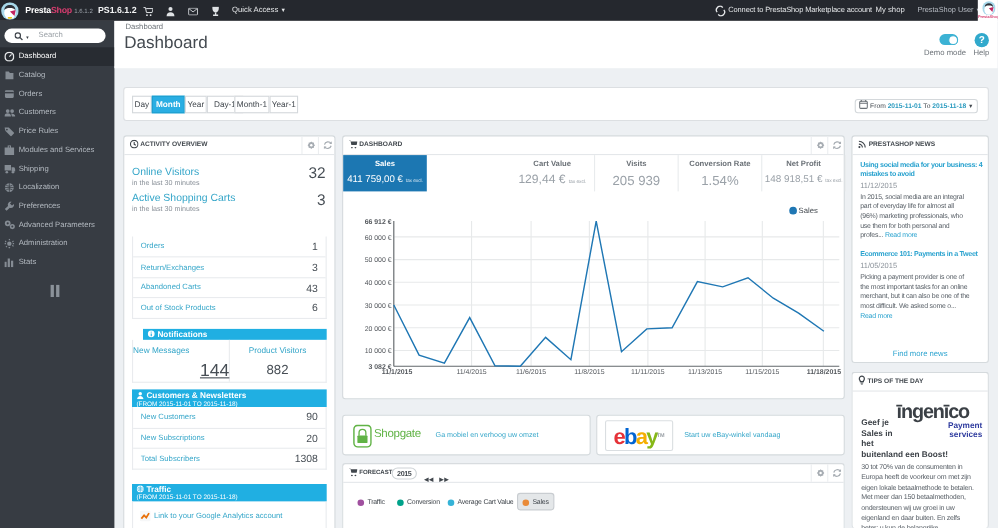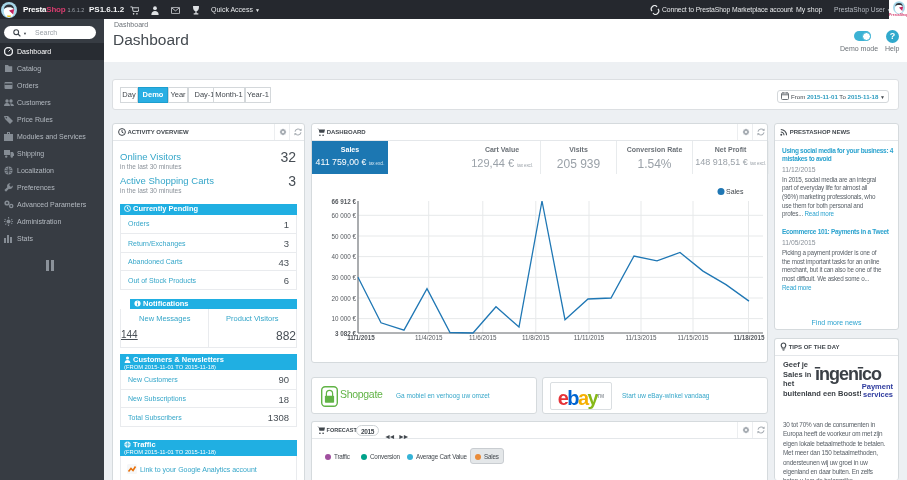--- a/index.html
+++ b/index.html
@@ -195,21 +195,21 @@
   <div id="demo-toggle">
       <i></i>
     </div>
   <div id="demo-lbl">Demo mode</div>
   <div id="help-circ">?</div>
   <div id="help-lbl">Help</div>
 </div>
 
 <div id="toolbar">
   <div class="tbtn" style="left:7px; width:18px;">Day</div>
-  <div class="tbtn on" style="left:25px; width:30px;">Demo</div>
+  <div class="tbtn on" style="left:25px; width:30px;">Month</div>
   <div class="tbtn" style="left:55px; width:20px;">Year</div>
   <div class="tbtn" style="left:75px; width:33px;">Day-1</div>
   <div class="tbtn" style="left:100px; width:32px;">Month-1</div>
   <div class="tbtn" style="left:132px; width:26px;">Year-1</div>
   <div id="daterange"><svg width="8" height="8" viewBox="0 0 8 8" style="vertical-align:-1px;">
         <rect x="0.5" y="1" width="7" height="6.5" rx="1" fill="none" stroke="#6b7177"></rect>
         <path d="M0.5 2.8h7" stroke="#6b7177"></path>
         <path d="M2 0v1.6M6 0v1.6" stroke="#6b7177"></path>
       </svg> From <b>2015-11-01</b> To <b>2015-11-18</b> <span style="font-size:5px;">▼</span></div>
 </div>
@@ -239,24 +239,20 @@
         </div>
     </div>
   </div>
   <div class="abs bigblue" style="left:7px; top:27px;">Online Visitors</div>
   <div class="abs" style="right:8px; top:25px; font-size:14px; color:#474e55;">32</div>
   <div class="abs subgray" style="left:7px; top:39px;">in the last 30 minutes</div>
   <div class="abs bigblue" style="left:7px; top:51px;">Active Shopping Carts</div>
   <div class="abs" style="right:8px; top:49px; font-size:14px; color:#474e55;">3</div>
   <div class="abs subgray" style="left:7px; top:63px;">in the last 30 minutes</div>
 
-  <div class="bluebar" style="top:80px; height:10.5px; line-height:10.5px;"><svg width="7" height="7" viewBox="0 0 8 8" style="vertical-align:-1px;margin-left:4px;">
-        <circle cx="4" cy="4" r="3.4" fill="none" stroke="#fff" stroke-width="1"></circle>
-        <path d="M4 2v2.2L5.5 5" stroke="#fff" fill="none"></path>
-      </svg> Currently Pending</div>
   <div class="ltable" style="top:90.5px;">
     <div class="lrow">
         <span class="lk">Orders</span>
         <span class="vl">1</span>
       </div>
     <div class="lrow">
         <span class="lk">Return/Exchanges</span>
         <span class="vl">3</span>
       </div>
     <div class="lrow">
@@ -268,38 +264,38 @@
         <span class="vl">6</span>
       </div>
   </div>
 
   <div class="bluebar" style="top:174.5px; height:10.5px; line-height:10.5px;margin-left:10px;"><svg width="7" height="7" viewBox="0 0 8 8" style="vertical-align:-1px;margin-left:4px;">
         <circle cx="4" cy="4" r="3.5" fill="#fff"></circle>
         <path d="M4 1.7v1M4 3.6v2.8" stroke="#20afe2" stroke-width="1.2"></path>
       </svg> Notifications</div>
   <div class="ltable" style="top:185px; height:39px;">
     <div class="abs" style="left:0; top:0; width:50%; height:100%; border-right:1px solid #e9ebee;"></div>
-    <div class="abs" style="left:0; top:5px; width:50%; text-align:center; font-size:7.5px; color:#35a6c9;">New Messages</div>
-    <div class="abs" style="left:0; top:20px; width:50%; text-align:left; font-size:10px; color:#474e55;text-decoration:underline;">144</div>
+    <div class="abs" style="left:0; top:5px; width:50%; text-align:left; font-size:7.5px; color:#35a6c9;">New Messages</div>
+    <div class="abs" style="left:0; top:20px; width:50%; text-align:right; font-size:16px; color:#474e55;text-decoration:underline;">144</div>
     <div class="abs" style="left:50%; top:5px; width:50%; text-align:center; font-size:7.5px; color:#35a6c9;">Product Visitors</div>
-    <div class="abs" style="left:50%; top:20px; width:50%; text-align:right; font-size:12px; color:#474e55;">882</div>
+    <div class="abs" style="left:50%; top:20px; width:50%; text-align:center; font-size:12px; color:#474e55;">882</div>
   </div>
 
   <div class="bluebar" style="top:230px; height:16px; padding-top:1.5px; line-height:7px;"><svg width="7" height="7" viewBox="0 0 9 9" style="vertical-align:-1px;margin-left:4px;">
         <circle cx="4.5" cy="2.5" r="2" fill="#fff"></circle>
         <path fill="#fff" d="M.8 9c0-2.6 1.7-4 3.7-4s3.7 1.4 3.7 4z"></path>
       </svg> Customers &amp; Newsletters<br><span style="font-weight:normal; font-size:5.8px; margin-left:4px;">(FROM 2015-11-01 TO 2015-11-18)</span></div>
   <div class="ltable" style="top:246px;">
     <div class="lrow">
         <span class="lk">New Customers</span>
         <span class="vl">90</span>
       </div>
     <div class="lrow">
         <span class="lk">New Subscriptions</span>
-        <span class="vl">18</span>
+        <span class="vl">20</span>
       </div>
     <div class="lrow">
         <span class="lk">Total Subscribers</span>
         <span class="vl">1308</span>
       </div>
   </div>
 
   <div class="bluebar" style="top:315.5px; height:16px; padding-top:1.5px; line-height:7px;"><svg width="7" height="7" viewBox="0 0 9 9" style="vertical-align:-1px;margin-left:4px;">
         <circle cx="4.5" cy="4.5" r="4" fill="#fff"></circle>
         <path d="M.5 4.5h8M4.5.5v8M1.5 2.2c2 1.4 4 1.4 6 0M1.5 6.8c2-1.4 4-1.4 6 0" stroke="#20afe2" stroke-width=".7" fill="none"></path>
@@ -474,15 +470,15 @@
   <div class="phead">
     <span class="ttl"><svg width="7" height="9" viewBox="0 0 8 10" style="vertical-align:-2px;">
           <path fill="none" stroke="#41474d" stroke-width="1.3" d="M1.4 3.6a2.6 2.6 0 1 1 5.2 0c0 1.5-1.1 1.9-1.1 3.1H2.5c0-1.2-1.1-1.6-1.1-3.1z"></path>
           <path d="M2.6 8h2.8M3 9.2h2" stroke="#41474d" stroke-width="0.9"></path>
         </svg> TIPS OF THE DAY</span>
   </div>
   <div class="abs" style="left:40px; top:28px; width:78px; text-align:left;">
     <div style="font-size:18px; font-weight:bold; color:#3b4046; letter-spacing:-1px; line-height:14px;">īngenīco</div>
     <div style="font-size:7.5px; font-weight:bold; color:#2d3a9e; text-align:right; line-height:7.5px; margin-top:2px;">Payment<br>services</div>
   </div>
-  <div class="abs" style="left:8px; top:21px; width:110px; font-size:7.5px; font-weight:bold; color:#3b4046; line-height:9.6px;">Geef je<br>Sales in<br>het<br>buitenland een Boost!</div>
+  <div class="abs" style="left:8px; top:40px; width:110px; font-size:7.5px; font-weight:bold; color:#3b4046; line-height:9.6px;">Geef je<br>Sales in<br>het<br>buitenland een Boost!</div>
   <div class="abs" style="left:8px; top:81px; width:112px; font-size:6.4px; letter-spacing:-0.2px; color:#5a6168; line-height:9.4px; white-space:nowrap;">30 tot 70% van de consumenten in<br>Europa heeft de voorkeur om met zijn<br>eigen lokale betaalmethode te betalen.<br>Met meer dan 150 betaalmethoden,<br>ondersteunen wij uw groei in uw<br>eigenland en daar buiten. En zelfs<br>beter: u kun de belangrijke<br>betaalmethoden activeren met een</div>
 </div>
 
 </body></html>

